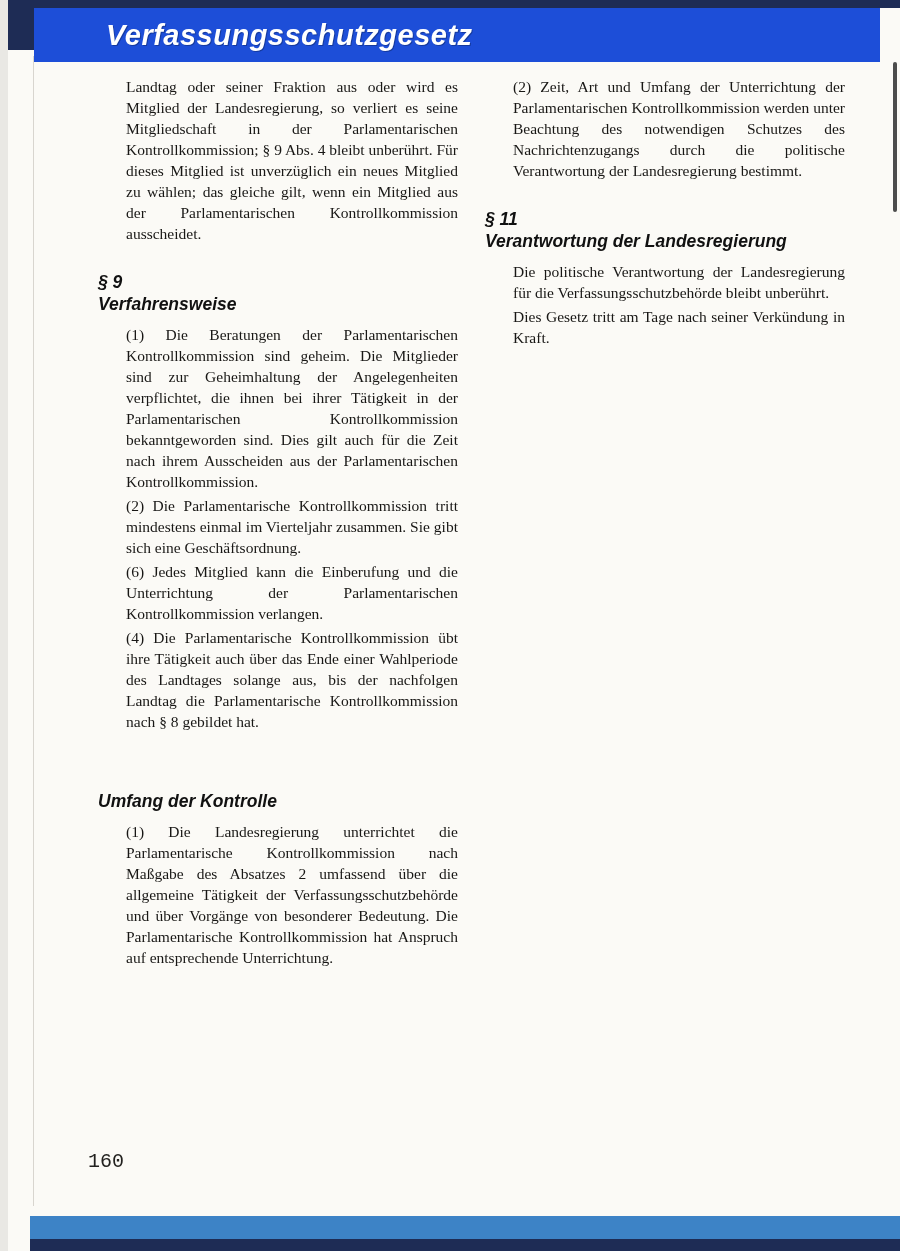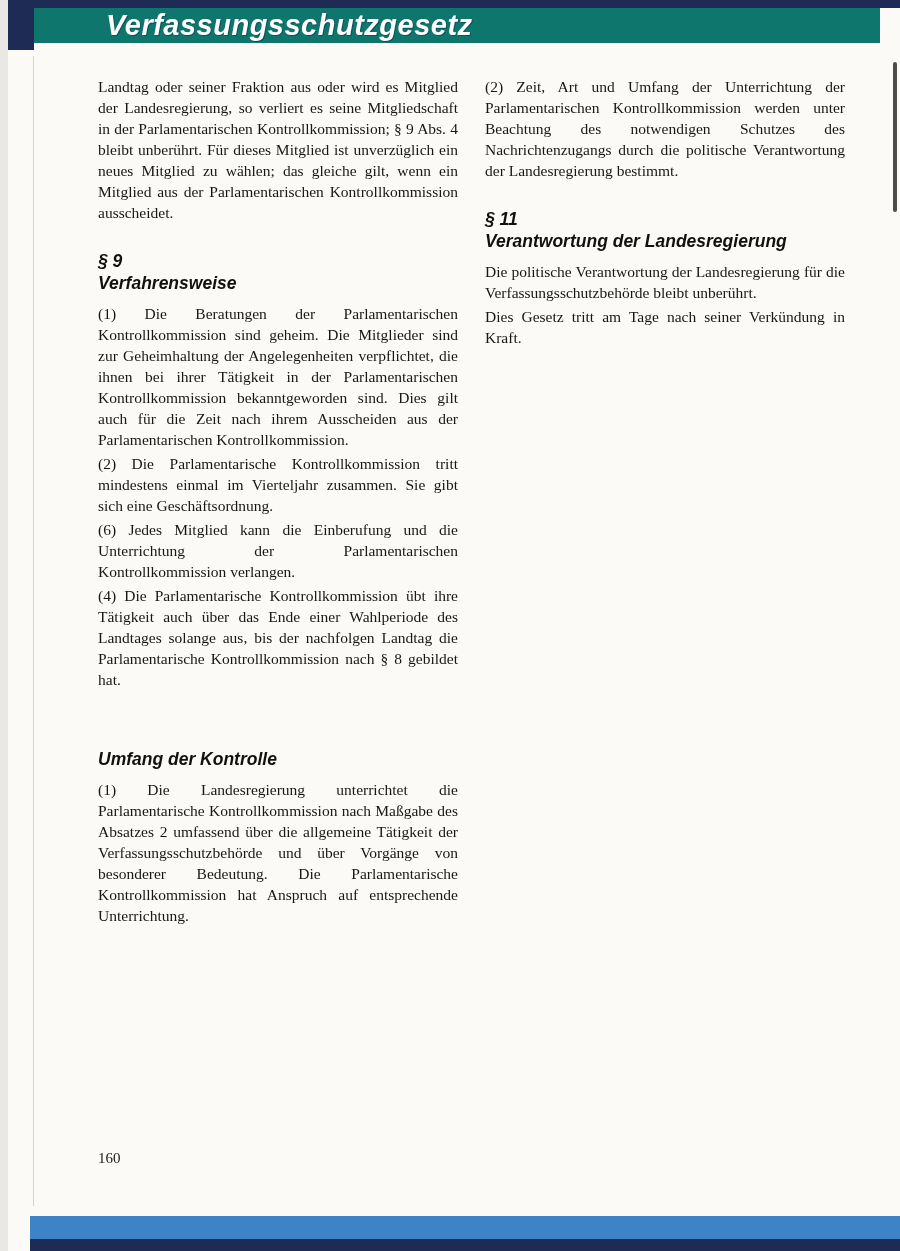--- a/index.html
+++ b/index.html
@@ -11,22 +11,22 @@
     overflow:hidden;
   }
   .page {
     position:absolute; left:8px; top:0; width:892px; height:1251px;
     background:#fbfaf6;
   }
   
   .top-navy-strip { position:absolute; left:8px; top:0; width:892px; height:8px; background:#1e2c55; }
   .top-navy-corner { position:absolute; left:8px; top:0; width:26px; height:50px; background:#1e2c55; }
   .banner {
-    position:absolute; left:34px; top:8px; width:846px; height:35px;
-    background:#0f766e;
+    position:absolute; left:34px; top:8px; width:846px; height:54px;
+    background:#1d4ed8;
     display:flex; align-items:center;
   }
   .banner-title {
     font-family:"Liberation Sans", sans-serif;
     font-weight:bold; font-style:italic;
     font-size:29px; color:#ffffff;
     padding-left:72px; letter-spacing:0.5px;
     text-shadow:1px 1px 0 rgba(10,20,50,0.35);
     white-space:nowrap;
   }
@@ -35,24 +35,24 @@
   .right-mark { position:absolute; left:893px; top:62px; width:4px; height:150px; background:#4c4c4c; border-radius:2px; }
   .bottom-bar { position:absolute; left:30px; top:1216px; width:870px; height:23px; background:#3d83c6; }
   .bottom-navy { position:absolute; left:30px; top:1239px; width:870px; height:12px; background:#1e2c55; }
   
   .content {
     position:absolute; left:98px; top:76px; width:748px;
     display:flex; gap:27px;
     color:#181715;
   }
   .col { width:360px; font-size:15.5px; line-height:21px; text-align:justify; hyphens:auto; -webkit-hyphens:auto; }
-  .col p { margin-bottom:3px; }
+  .col p { margin-bottom:3px;margin-left:28px; }
   .sec-head { margin-top:27px; margin-bottom:9px; font-family:"Liberation Sans", sans-serif; font-weight:bold; font-style:italic; font-size:17.5px; line-height:22px; color:#111; }
   .sec-head.big-gap { margin-top:58px; }
-  .page-number { position:absolute; left:98px; top:1150px; font-size:15px; color:#22211f; }
+  .page-number { position:absolute; left:88px; top:1150px; font-size:20px; color:#22211f;font-family:Liberation Mono, monospace; }
 </style>
 </head>
 <body>
 
 <div class="page"></div>
 
 <div class="top-navy-strip"></div>
 <div class="top-navy-corner"></div>
 
 <div class="banner">

